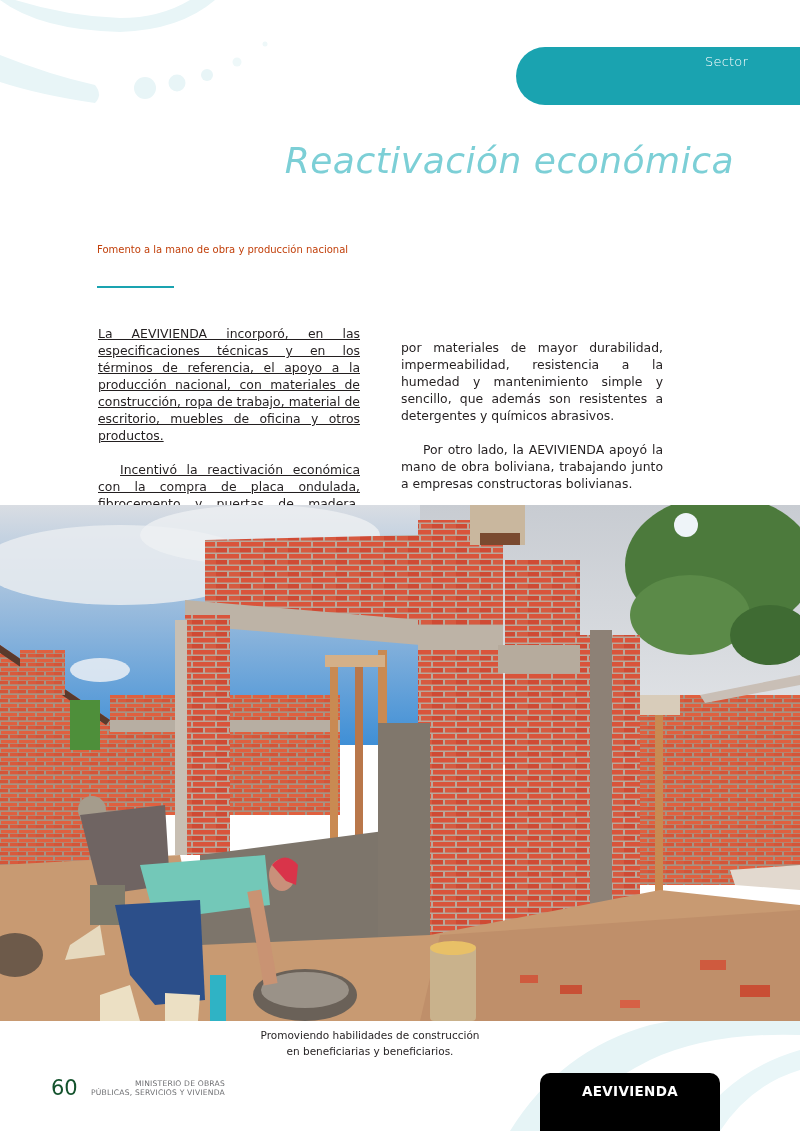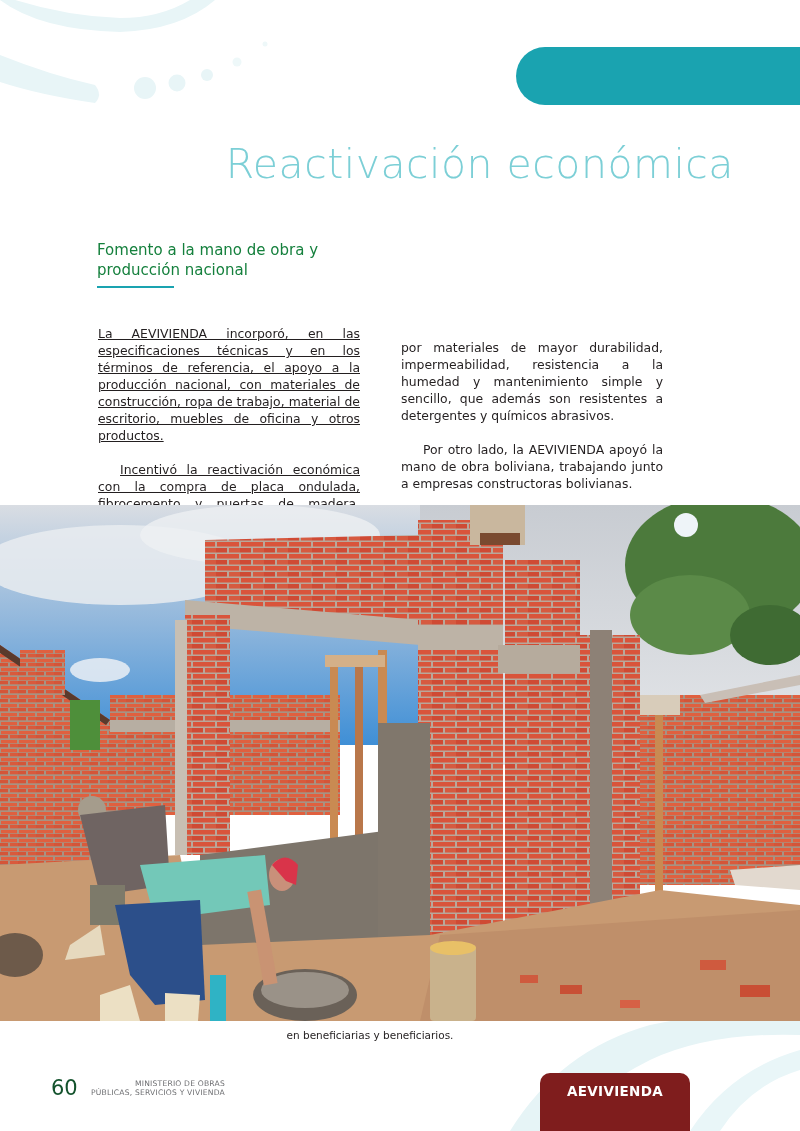--- a/index.html
+++ b/index.html
@@ -12,27 +12,27 @@
     .sector-tab {
       position: absolute; left: 516px; top: 47px; width: 300px; height: 58px;
       background: #1aa3b0; border-radius: 30px 0 0 30px;
       color: #ffffff; text-align: right; padding-right: 68px;
     }
     .sector-tab .small { display: block; font-size: 13px; font-weight: 300; padding-top: 8px; line-height: 14px; letter-spacing: 0.2px; }
     .sector-tab .big { display: block; font-size: 21px; line-height: 24px; letter-spacing: 0.1px; }
 
     .page-title {
       position: absolute; left: 150px; top: 140px; width: 584px; text-align: right;
-      font-size: 41px; font-weight: 300; color: #7ccfd6; letter-spacing: 0.5px;
+      font-size: 36px; font-style: italic; font-weight: 300; color: #7ccfd6; letter-spacing: 0.5px;
       font-family: "DejaVu Sans", sans-serif;
     }
 
     .subtitle {
       position: absolute; left: 97px; top: 240px; width: 260px;
-      font-size: 15px; line-height: 20px; color: #15803d; font-weight: 500;
+      font-size: 10px; line-height: 20px; color: #c2410c; font-weight: 500;
     }
     .subtitle-rule { position: absolute; left: 97px; top: 286px; width: 77px; height: 2px; background: #1aa3b0; }
 
     .col { position: absolute; width: 262px; font-size: 12.4px; line-height: 17px; text-align: justify; color: #231f20; }
     .col p { margin-bottom: 17px; }
     .col p.indent { text-indent: 22px; }
     .col-left { left: 98px; top: 325px; text-decoration: underline; }
     .col-right { left: 401px; top: 325px; margin-top: 14px; }
 
     .photo { position: absolute; left: 0; top: 505px; width: 800px; height: 516px; overflow: hidden; }
@@ -40,22 +40,22 @@
 
     .caption {
       position: absolute; left: 220px; top: 1027px; width: 300px; text-align: center;
       font-size: 10.5px; line-height: 16px; color: #231f20;
     }
 
     .page-number { position: absolute; left: 51px; top: 1076px; font-size: 21px; color: #14532d; }
     .ministry { position: absolute; left: 91px; top: 1079px; font-size: 7.6px; line-height: 9px; color: #6d6e71; letter-spacing: 0.2px; text-align: right; }
 
     .brand-tab {
-      position: absolute; left: 540px; top: 1073px; width: 150px; height: 58px;
-      background: #7f1d1d; border-radius: 10px 10px 0 0;
+      position: absolute; left: 540px; top: 1073px; width: 180px; height: 58px;
+      background: #000000; border-radius: 10px 10px 0 0;
       color: #ffffff; font-weight: bold; font-size: 13.5px; text-align: center; padding-top: 10px;
       letter-spacing: 0.3px;
     }
   </style>
 </head>
 <body>
 
 <svg class="deco-top" viewBox="0 0 320 120" width="320" height="120">
   <path d="M0,0 Q40,30 120,32 Q180,30 215,0 L190,0 Q160,18 120,18 Q60,16 0,-5 Z" fill="#e8f5f7"></path>
   <path d="M0,55 Q50,75 95,85 Q103,95 95,103 Q40,95 0,82 Z" fill="#e8f5f7"></path>
@@ -64,20 +64,21 @@
   <circle cx="207" cy="75" r="6" fill="#e8f5f7"></circle>
   <circle cx="237" cy="62" r="4.5" fill="#eef8f9"></circle>
   <circle cx="265" cy="44" r="2.5" fill="#eef8f9"></circle>
 </svg>
 <svg class="deco-bottom" viewBox="0 0 320 121" width="320" height="121">
   <path d="M30,121 Q80,40 170,15 Q240,0 320,5 L320,25 Q230,22 170,50 Q110,80 80,121 Z" fill="#e6f4f6"></path>
   <path d="M210,121 Q250,60 320,40 L320,60 Q270,75 240,121 Z" fill="#e9f6f8"></path>
 </svg>
 
 <div class="sector-tab">
+  <span class="small">Sector</span>
 </div>
 
 <h1 class="page-title">Reactivación económica</h1>
 
 <h2 class="subtitle">Fomento a la mano de obra y producción nacional</h2>
 <div class="subtitle-rule"></div>
 
 <div class="col col-left">
   <p>La AEVIVIENDA incorporó, en las especificaciones técnicas y en los términos de referencia, el apoyo a la producción nacional, con materiales de construcción, ropa de trabajo, material de escritorio, muebles de oficina y otros productos.</p>
   <p class="indent">Incentivó la reactivación económica con la compra de placa ondulada, fibrocemento y puertas de madera, hechos en Bolivia. Apostó</p>
@@ -189,20 +190,21 @@
     <polygon points="165,488 200,490 198,516 165,516" fill="#ece0c4"></polygon>
     <rect x="255" y="385" width="14" height="95" fill="#c99373" transform="rotate(-10 262 430)"></rect>
     <ellipse cx="282" cy="370" rx="13" ry="16" fill="#c9907a"></ellipse>
     <path d="M272,360 Q285,345 298,360 L296,380 L286,376 Z" fill="#d9344a"></path>
 
     <rect x="210" y="470" width="16" height="46" fill="#2fb3c5"></rect>
   </svg>
 </div>
 
 <div class="caption">
+  <div>Promoviendo habilidades de construcción</div>
   <div>en beneficiarias y beneficiarios.</div>
 </div>
 
 <div class="page-number">60</div>
 <div class="ministry">
   <div>MINISTERIO DE OBRAS</div>
   <div>PÚBLICAS, SERVICIOS Y VIVIENDA</div>
 </div>
 
 <div class="brand-tab">AEVIVIENDA</div>

